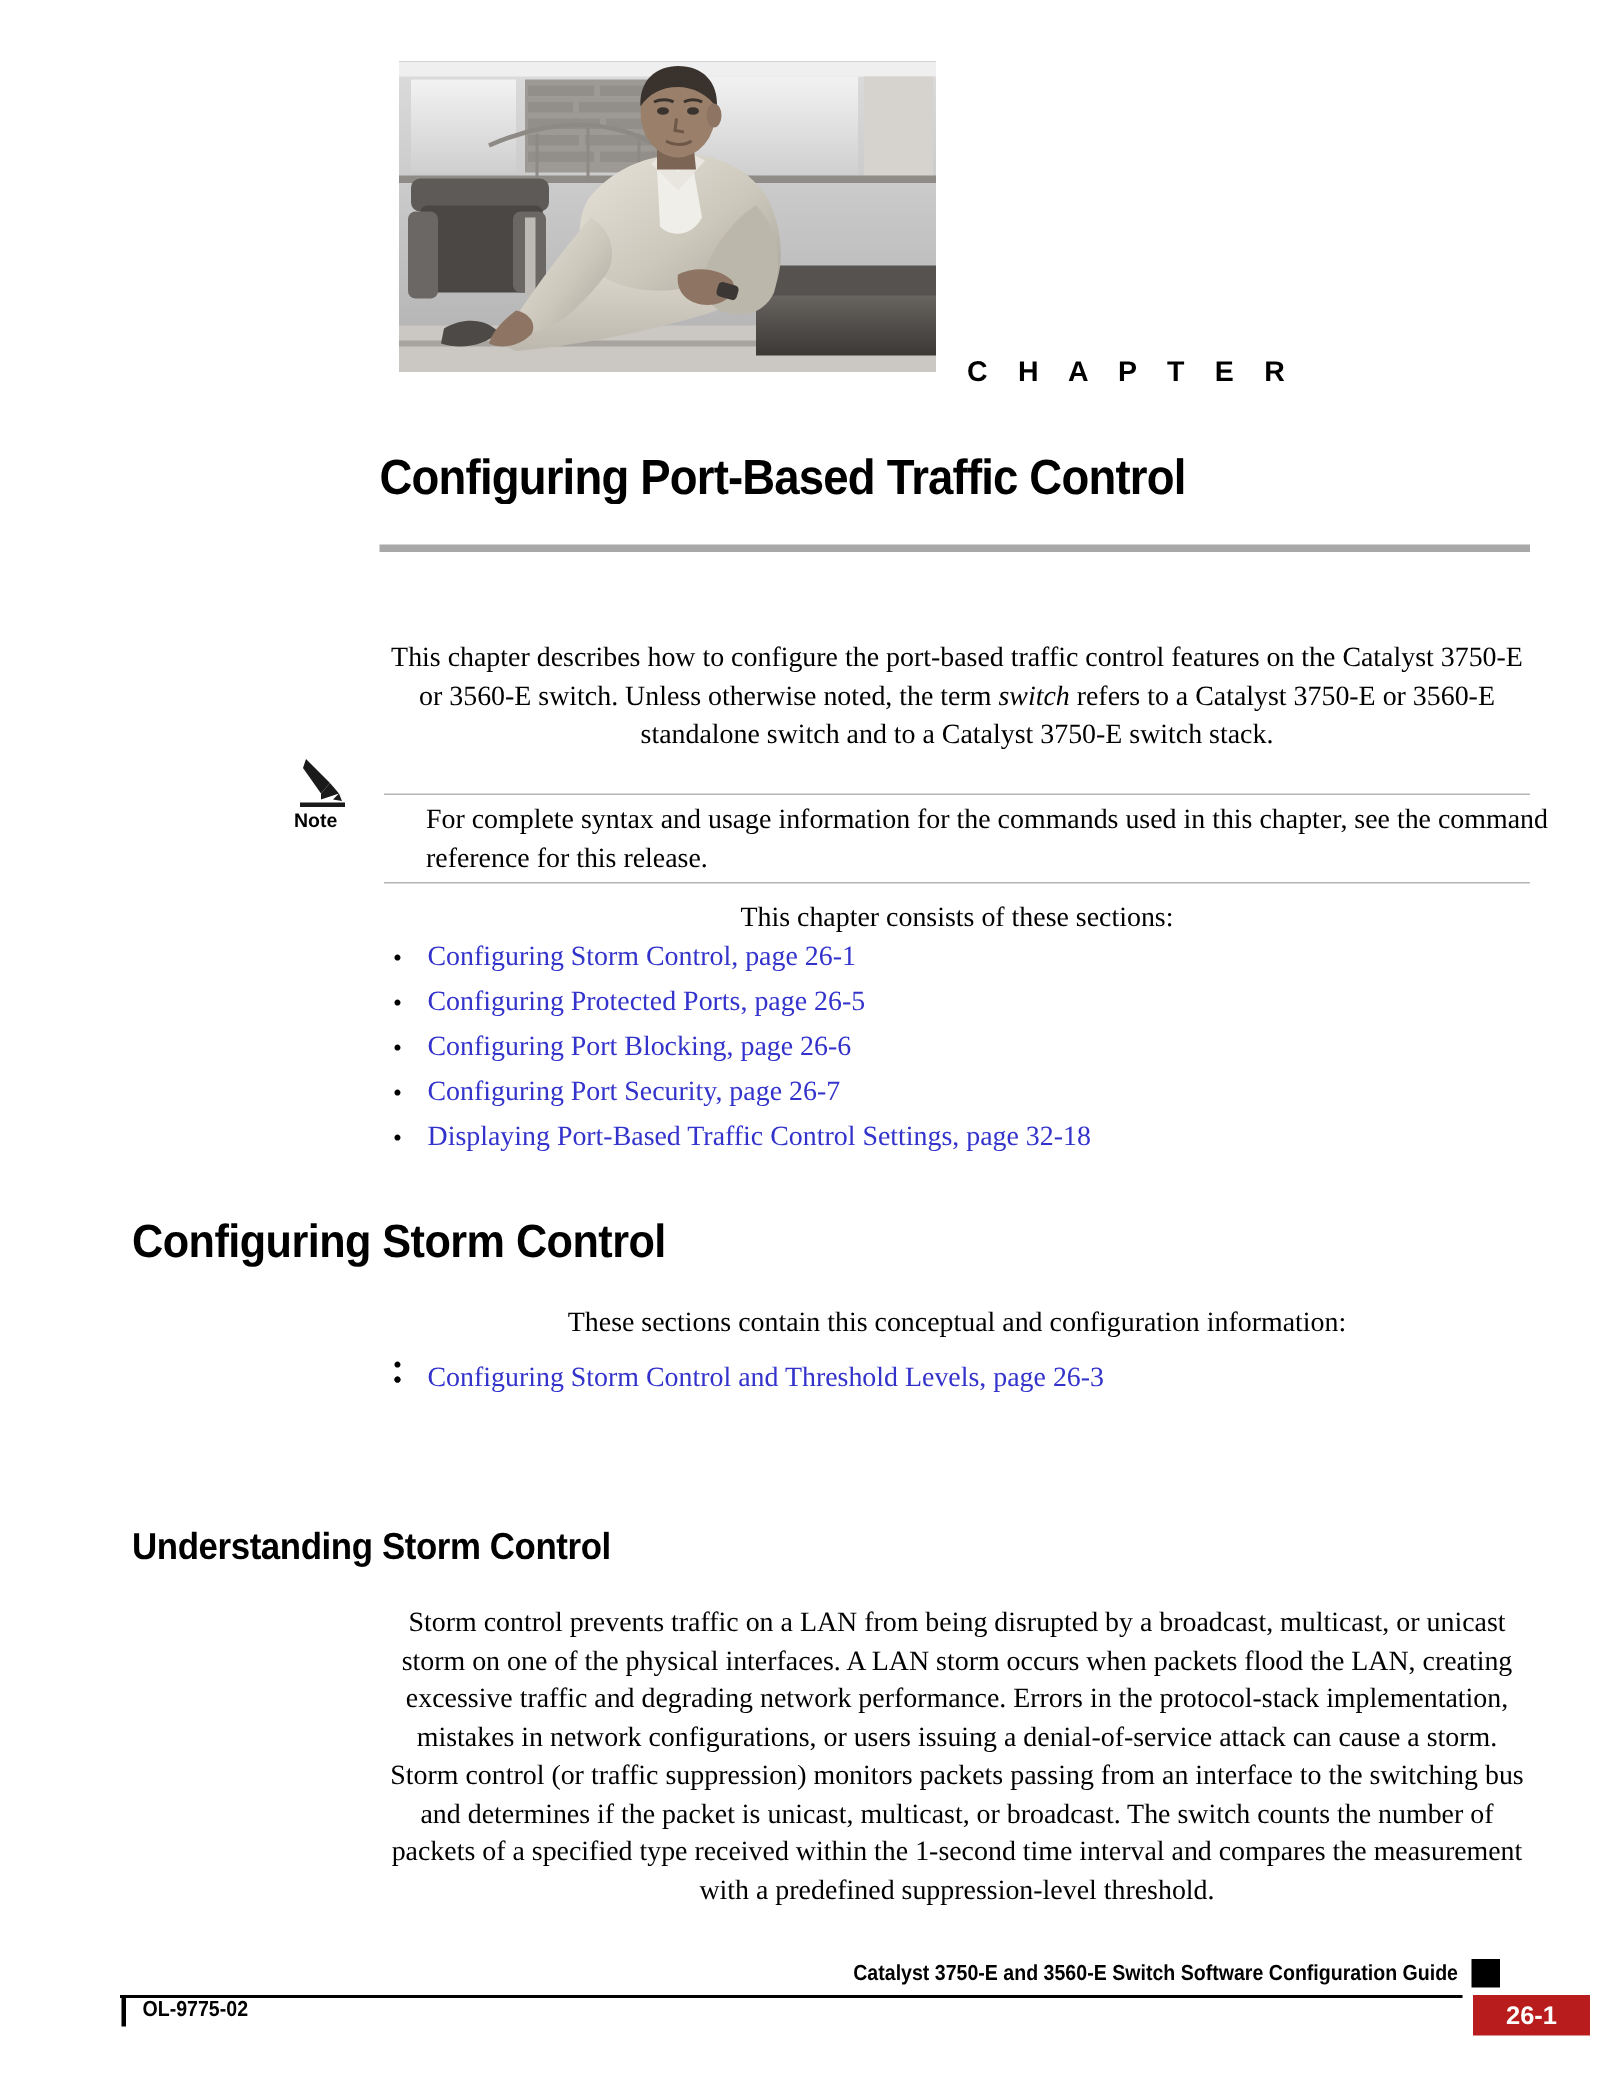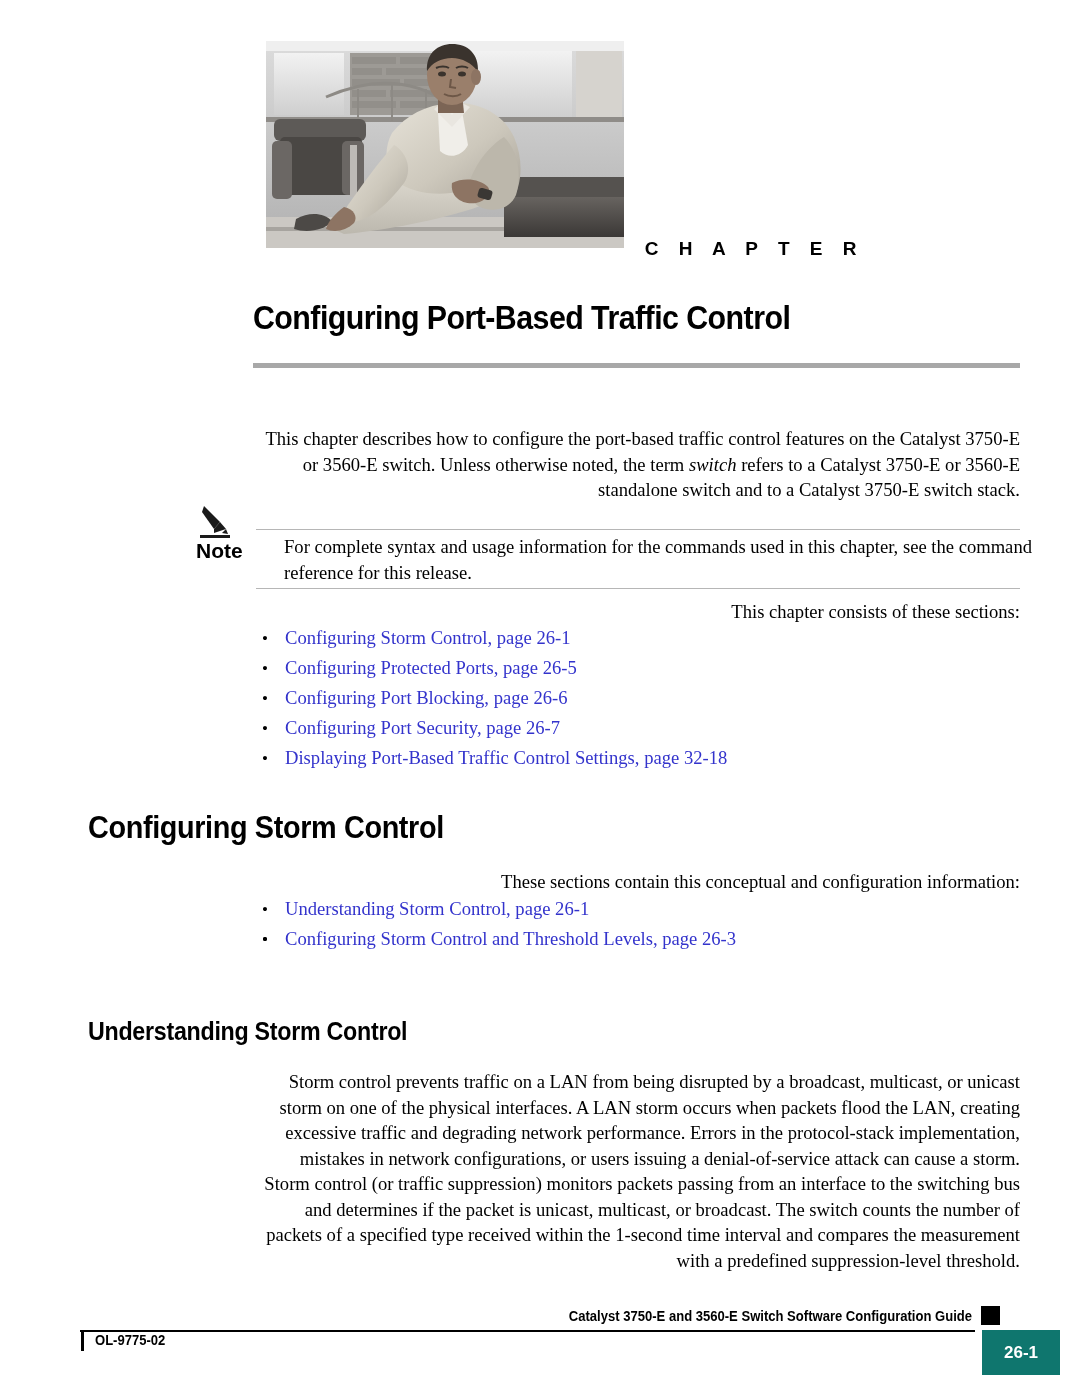--- a/index.html
+++ b/index.html
@@ -89,21 +89,21 @@
     background: #a8a8a8;
   }
 
   
   .body-text {
     position: absolute;
     left: 256px;
     width: 764px;
     font-size: 18.6px;
     line-height: 25.5px;
-    text-align: right;
+    text-align: center;
     color: #000;
   }
   .body-text i { font-style: italic; }
 
   
   #note-block {
     position: absolute;
     left: 196px;
     top: 503px;
     width: 824px;
@@ -114,21 +114,21 @@
     top: 0px;
     width: 44px;
     height: 36px;
   }
   #note-label {
     position: absolute;
     left: 0px;
     top: 36px;
     font-family: "Liberation Sans", sans-serif;
     font-weight: bold;
-    font-size: 21px;
+    font-size: 13px;
     color: #000;
   }
   .note-rule {
     position: absolute;
     left: 60px;
     width: 764px;
     height: 1px;
     background: #b6b6b6;
   }
   #note-rule-top { top: 26px; }
@@ -247,22 +247,22 @@
     transform: scaleX(0.9);
     transform-origin: left top;
     white-space: nowrap;
     color: #000;
   }
   #footer-page-badge {
     position: absolute;
     right: 20px;
     top: 30px;
     min-width: 78px;
-    height: 45px;
-    background: #0f766e;
+    height: 27px;
+    background: #b91c1c;
     color: #fff;
     font-family: "Liberation Sans", sans-serif;
     font-weight: bold;
     font-size: 17px;
     display: flex;
     align-items: center;
     justify-content: center;
   }
 </style>
 </head>
@@ -428,21 +428,20 @@
   </div>
 </div>
 
 <div class="h1-heading" style="top:810px;">Configuring Storm Control</div>
 
 <div class="body-text" style="top:869px;">These sections contain this conceptual and configuration information:</div>
 
 <div class="bullet-list" style="top:899px;">
   <div class="bullet-item">
     <span class="dot">•</span>
-    <span>Understanding Storm Control, page 26-1</span>
   </div>
   <div class="bullet-item">
     <span class="dot">•</span>
   </div>
   <div class="bullet-item">
     <span class="dot">•</span>
     <span>Configuring Storm Control and Threshold Levels, page 26-3</span>
   </div>
 </div>
 

